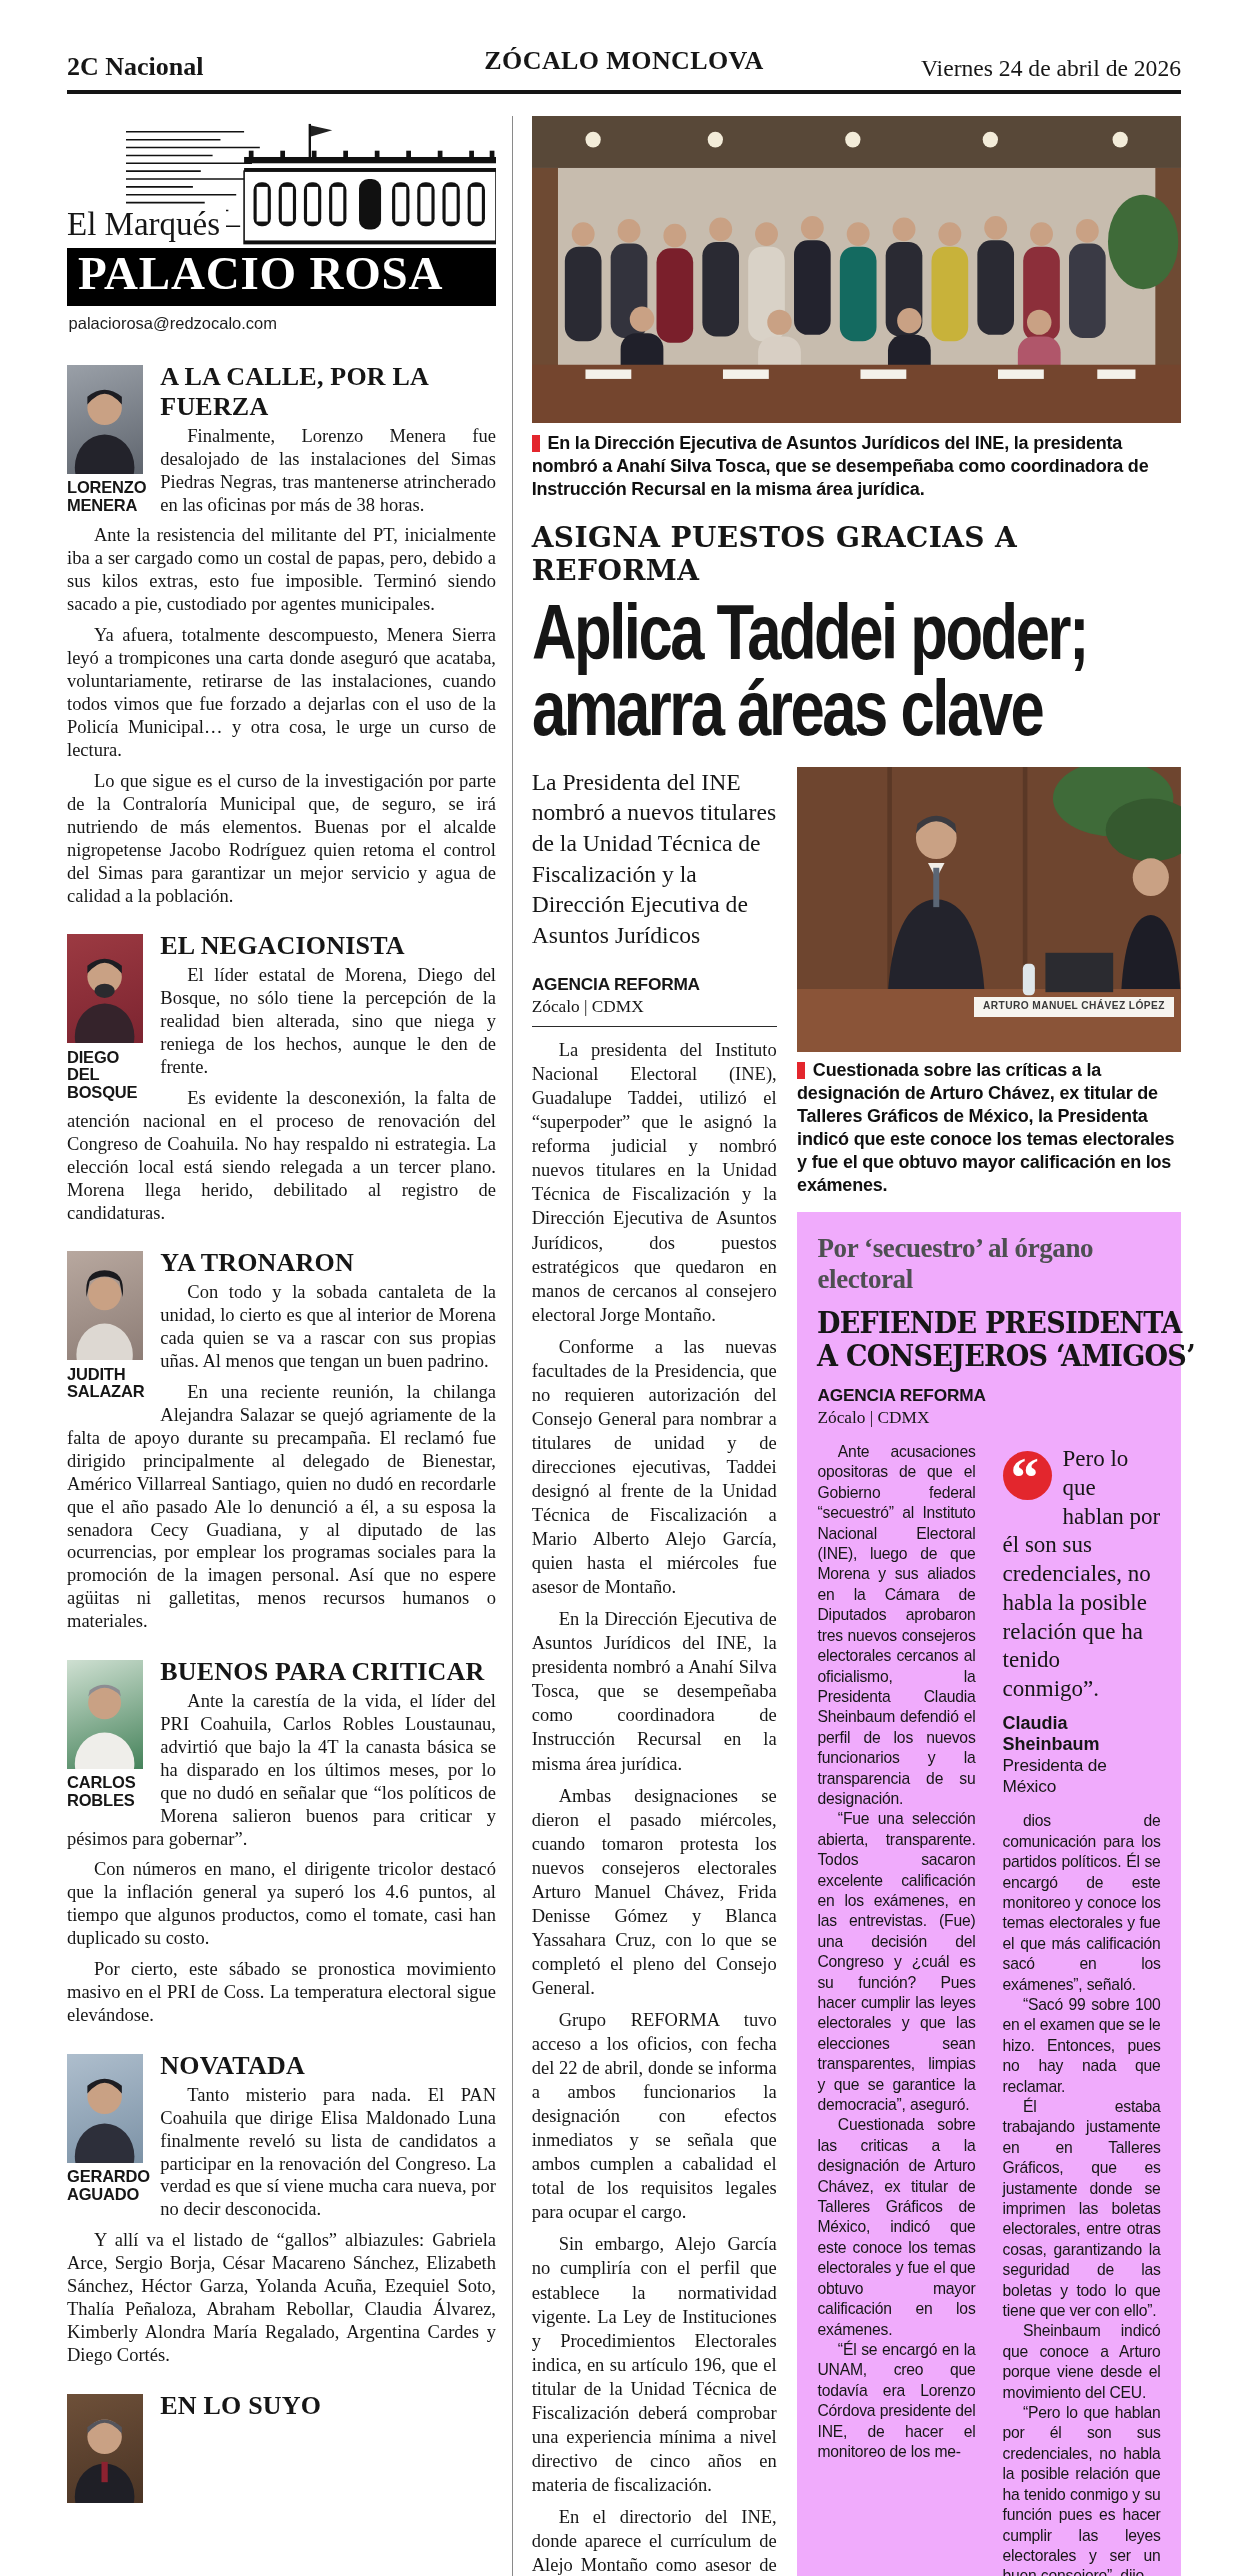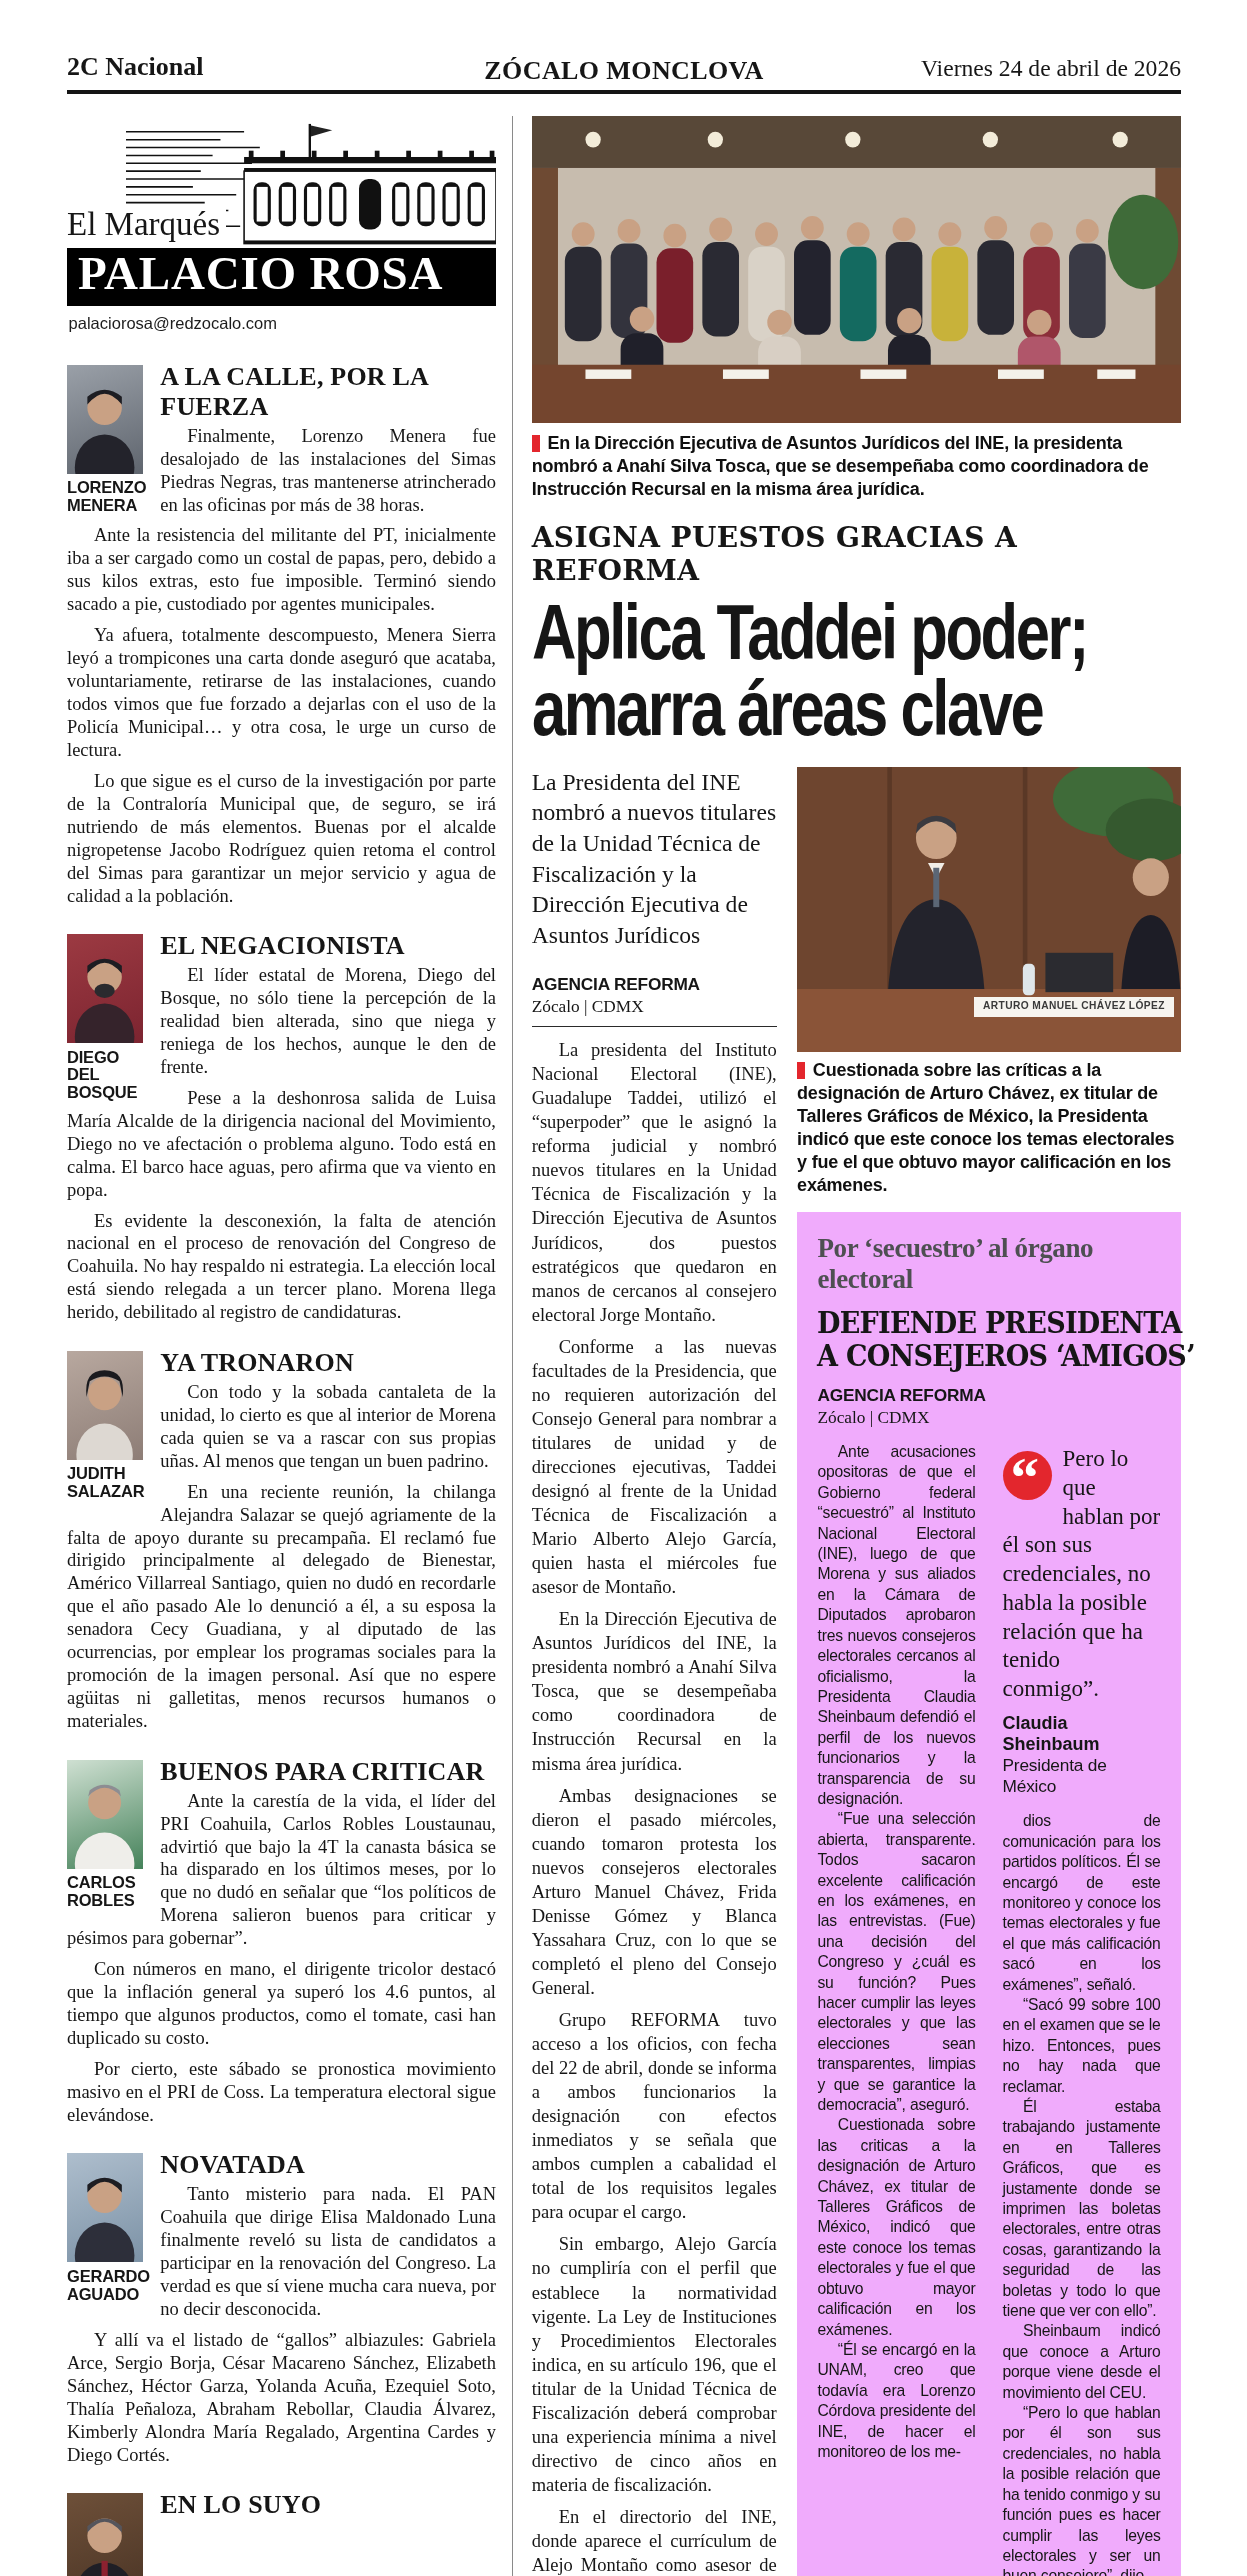--- a/index.html
+++ b/index.html
@@ -1,21 +1,21 @@
 <!DOCTYPE html>
 <html lang="es" style="font-size:12.6px"><head>
 <meta charset="utf-8">
 <style>
   html,body{margin:0;padding:0;background:#fff;}
   .page{width:1248px;min-height:2576px;margin:0 auto;background:#fff;box-sizing:border-box;
         padding:46px 67px 31px 67px;font-family:"Liberation Serif",serif;color:#161616;}
   
   .pgheader{position:relative;height:44px;border-bottom:4.7px solid #151515;}
   .hdr-section{position:absolute;left:0;bottom:7.9px;font:bold 26px "Liberation Serif",serif;}
-  .hdr-masthead{position:absolute;left:0;right:0;bottom:4px;text-align:center;font:bold 26px "Liberation Serif",serif;letter-spacing:0.4px;}
+  .hdr-masthead{position:absolute;left:0;right:0;bottom:14px;text-align:center;font:bold 26px "Liberation Serif",serif;letter-spacing:0.4px;}
   .hdr-date{position:absolute;right:0;bottom:7.9px;font:23.6px "Liberation Serif",serif;}
   
   .content{display:flex;margin-top:22px;}
   .left-col{width:429px;flex:none;}
   .right-area{flex:1;border-left:0.8px solid #8a8a8a;padding-left:19px;margin-left:15.7px;min-width:0;}
   
   .palace{position:relative;height:130px;margin-bottom:1.6px;}
   .palace svg{position:absolute;right:0;top:0;}
   .elmarques{position:absolute;left:0;bottom:3.1px;font:33px "Liberation Serif",serif;background:#fff;padding-right:6.3px;}
   .banner{background:#000000;color:#fff;font:bold 47px "Liberation Serif",serif;letter-spacing:0.8px;
@@ -181,21 +181,20 @@
                 <circle cx="48" cy="54" r="22" fill="#c9a184"></circle>
                 <path d="M26 50 q22 -28 44 0 l0 -10 q-22 -18 -44 0 z" fill="#1d1d22"></path>
                 <ellipse cx="48" cy="72" rx="13" ry="9" fill="#2a2a2e"></ellipse>
               </svg>
           </div>
           <figcaption class="lc-name">DIEGO DEL BOSQUE</figcaption>
         </figure>
         <h3 class="lc-head">EL NEGACIONISTA</h3>
         <div>
             <p class="para">El líder estatal de Morena, Diego del Bosque, no sólo tiene la percepción de la realidad bien alterada, sino que niega y reniega de los hechos, aunque le den de frente.</p>
-            <p class="para">Pese a la deshonrosa salida de Luisa María Alcalde de la dirigencia nacional del Movimiento, Diego no ve afectación o problema alguno. Todo está en calma. El barco hace aguas, pero afirma que va viento en popa.</p>
             <p class="para">Es evidente la desconexión, la falta de atención nacional en el proceso de renovación del Congreso de Coahuila. No hay respaldo ni estrategia. La elección local está siendo relegada a un tercer plano. Morena llega herido, debilitado al registro de candidaturas.</p>
           </div>
       </section>
 
       <section class="lc-section">
         <figure class="lc-fig">
           <div class="headshot hs-3">
             <svg width="76" height="109" viewBox="0 0 97 138">
                 <ellipse cx="48" cy="132" rx="36" ry="40" fill="#ddd8d2"></ellipse>
                 <circle cx="48" cy="54" r="21" fill="#c9a184"></circle>

